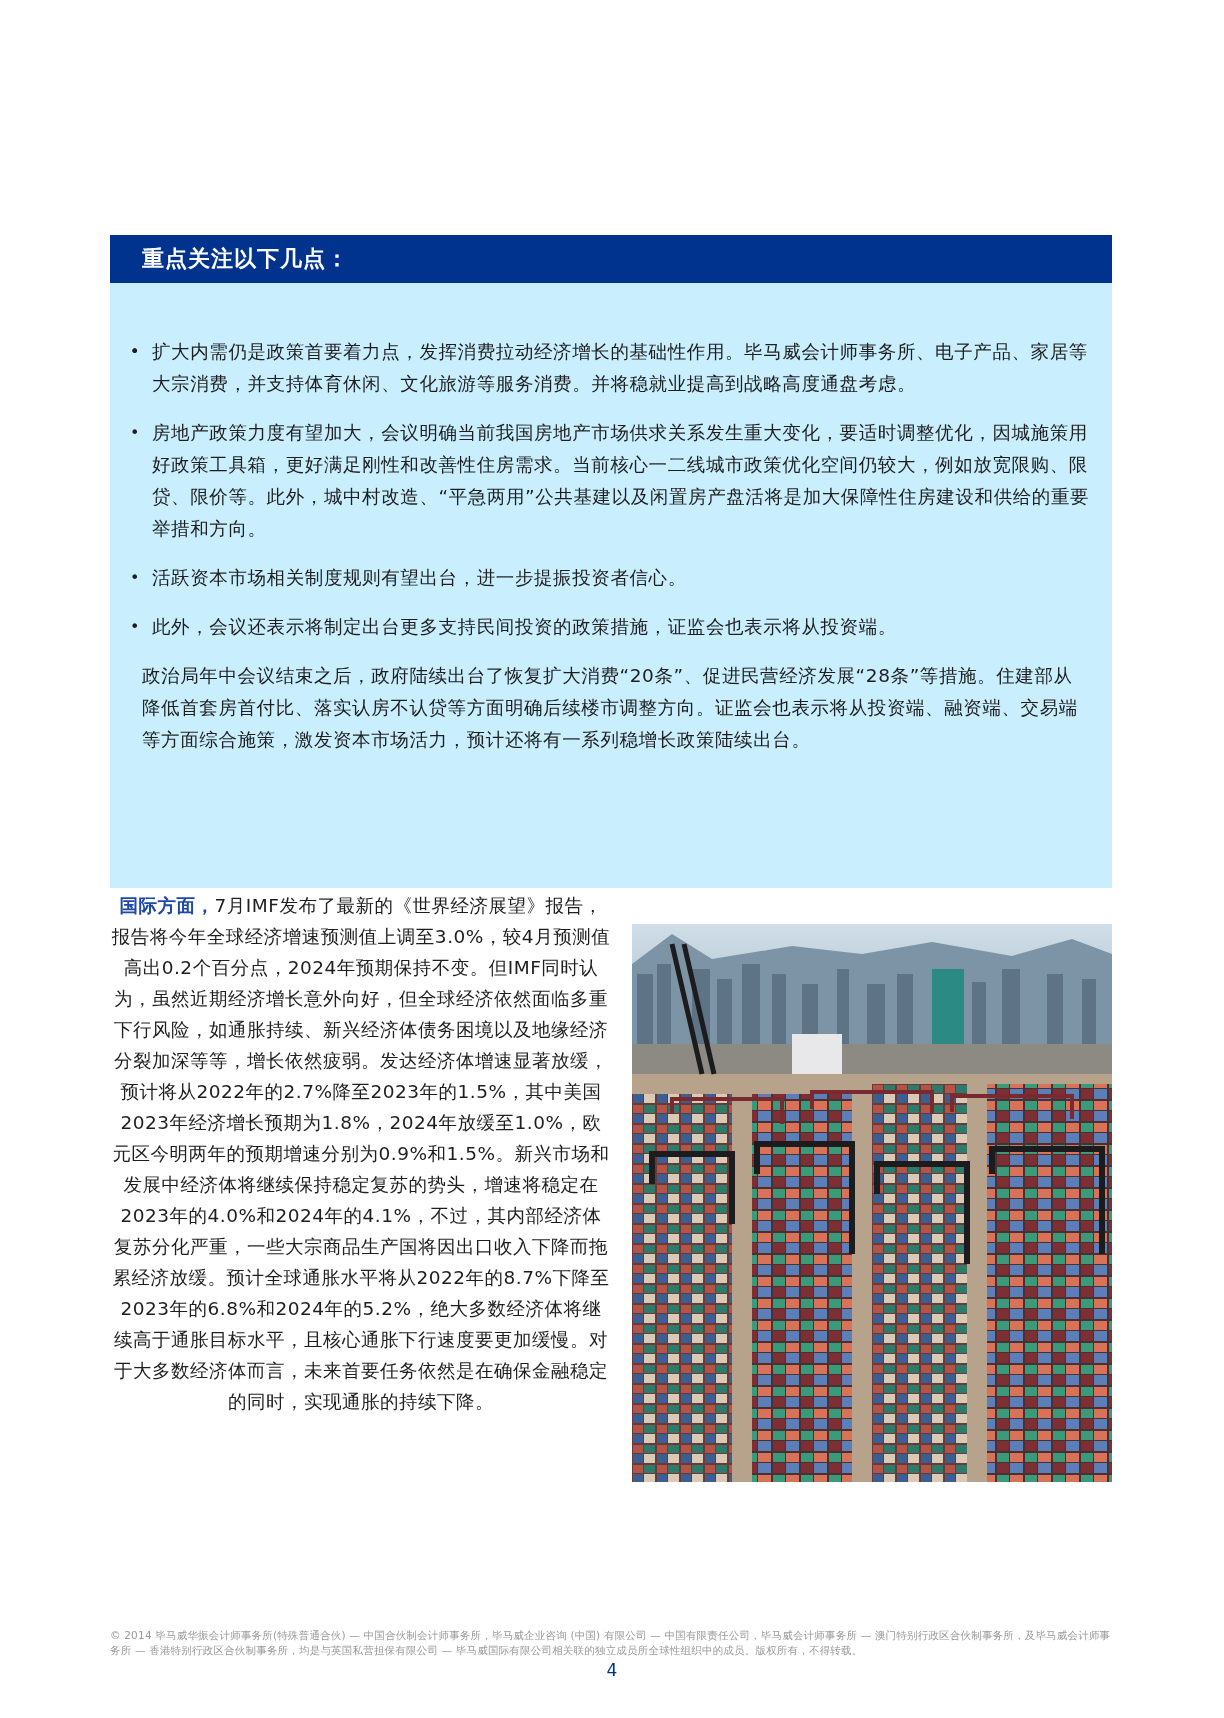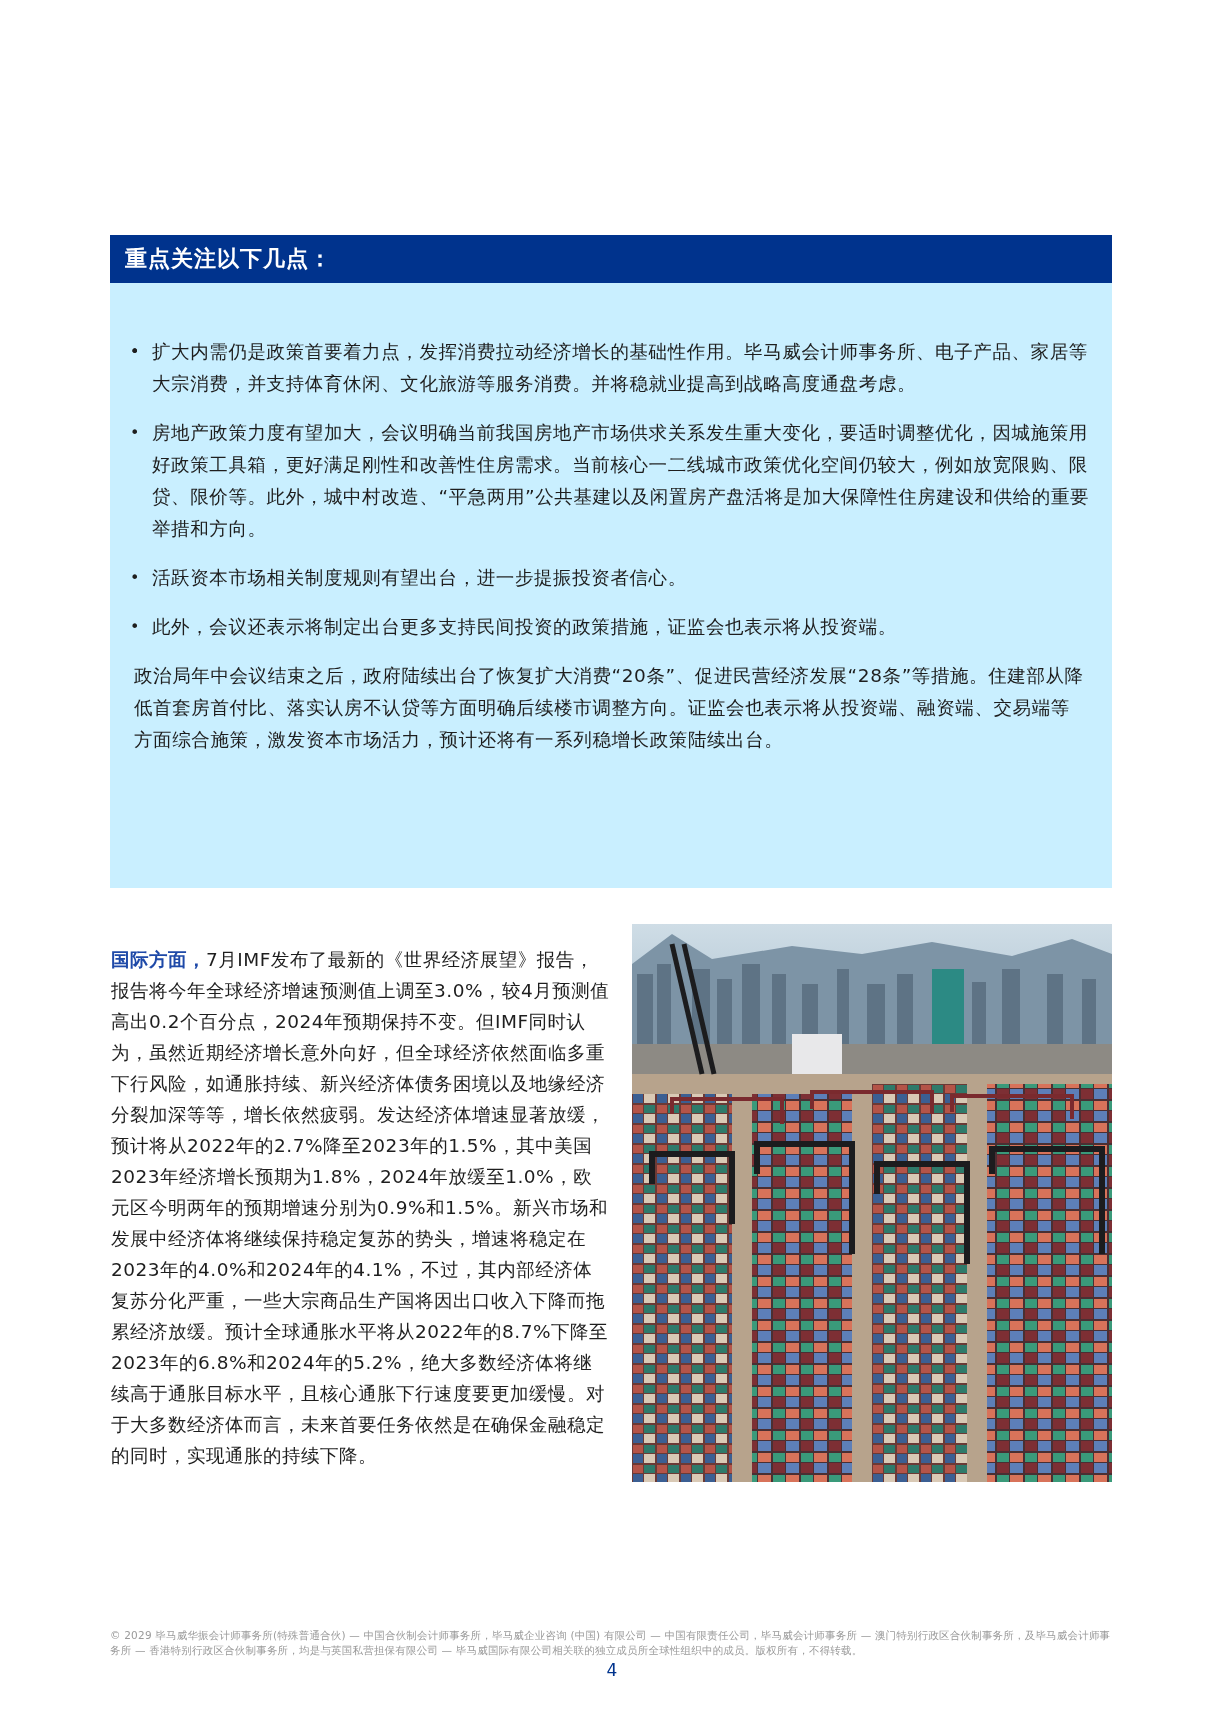--- a/index.html
+++ b/index.html
@@ -6,36 +6,36 @@
   body {
     width: 1224px; height: 1718px; background: #ffffff; position: relative; overflow: hidden;
     font-family: "DejaVu Sans", "Liberation Sans", sans-serif; color: #1e1e1e;
   }
   .callout {
     position: absolute; left: 110px; top: 235px; width: 1002px; height: 653px;
     background: #c9efff;
   }
   .callout-head {
     height: 48px; background: #00338d; color: #fff;
-    font-size: 22px; font-weight: bold; line-height: 48px; padding-left: 15px;
+    font-size: 22px; font-weight: bold; line-height: 48px; padding-left: 32px;
     letter-spacing: 1px;
   }
   .callout-body { padding: 36px 22px 0 20px; }
   .bullets { list-style: none; margin: 0; padding: 0; }
   .bullets li {
     position: relative; padding-left: 22px; font-size: 18.5px; line-height: 32px;
     margin-bottom: 17px; letter-spacing: 0.6px;
   }
   .bullets li .dot {
     position: absolute; left: 0; top: 0; width: 14px; text-align: left; font-size: 16px;
   }
-  .closing { font-size: 18.5px; line-height: 32px; margin: 4px; letter-spacing: 0.6px; }
+  .closing { font-size: 18.5px; line-height: 32px; margin: 12px; letter-spacing: 0.6px; }
   .left-col {
-    position: absolute; left: 111px; top: 944px; width: 500px;
-    font-size: 18.5px; line-height: 31px; letter-spacing: 0.5px; color: #1e1e1e;
+    position: absolute; left: 111px; top: 890px; width: 500px;
+    font-size: 18.5px; line-height: 31px; letter-spacing: 0.5px; color: #1e1e1e; text-align: center;
   }
   .left-col .lead { color: #1e49a8; font-weight: bold; }
   .photo {
     position: absolute; left: 632px; top: 924px; width: 480px; height: 558px; overflow: hidden;
     background: #8a7868;
   }
   .footer {
     position: absolute; left: 110px; top: 1628px; width: 1005px;
     font-size: 10.5px; line-height: 15px; color: #9a9a9a; letter-spacing: 0.2px;
   }
@@ -124,14 +124,14 @@
       <path d="M180 185 L180 168 L300 168 L300 190"></path>
       <path d="M320 188 L320 172 L440 172 L440 195"></path>
     </g>
     <g stroke="#1c1c1e" stroke-width="5">
       <line x1="40" y1="20" x2="70" y2="150"></line>
       <line x1="52" y1="20" x2="82" y2="150"></line>
     </g>
   </svg>
 </div>
 
-<div class="footer">© 2029 毕马威华振会计师事务所(特殊普通合伙) — 中国合伙制会计师事务所，毕马威企业咨询 (中国) 有限公司 — 中国有限责任公司，毕马威会计师事务所 — 澳门特别行政区合伙制事务所，及毕马威会计师事务所 — 香港特别行政区合伙制事务所，均是与英国私营担保有限公司 — 毕马威国际有限公司相关联的独立成员所全球性组织中的成员。版权所有，不得转载。</div>
+<div class="footer">© 2014 毕马威华振会计师事务所(特殊普通合伙) — 中国合伙制会计师事务所，毕马威企业咨询 (中国) 有限公司 — 中国有限责任公司，毕马威会计师事务所 — 澳门特别行政区合伙制事务所，及毕马威会计师事务所 — 香港特别行政区合伙制事务所，均是与英国私营担保有限公司 — 毕马威国际有限公司相关联的独立成员所全球性组织中的成员。版权所有，不得转载。</div>
 <div class="page-num">4</div>
 
 </body></html>

